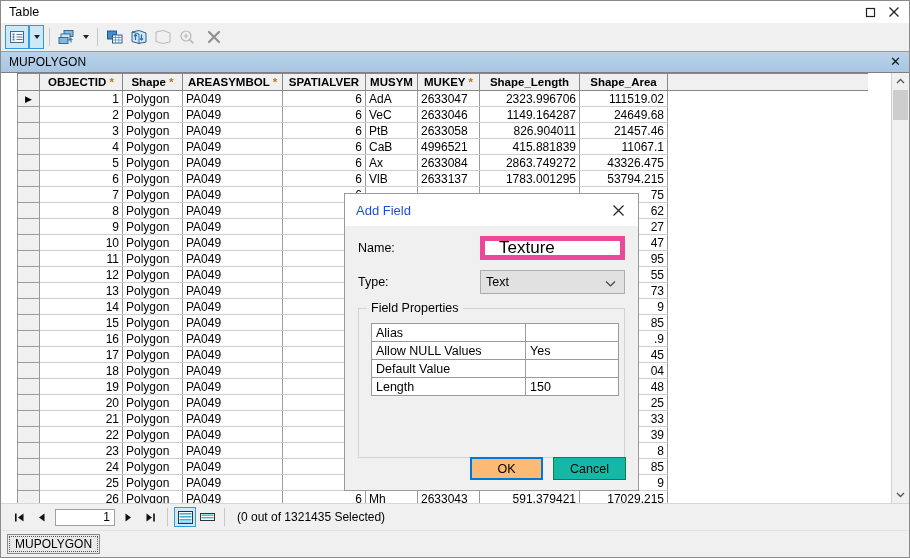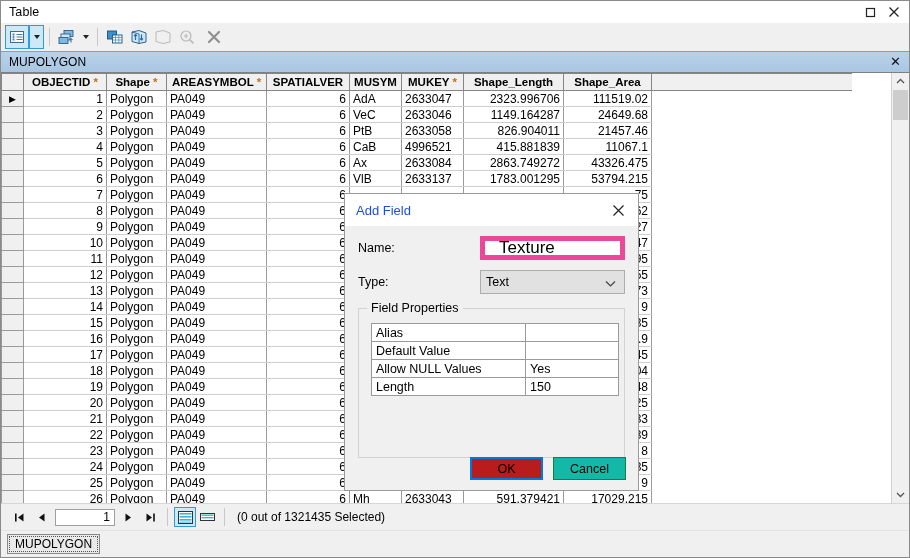--- a/index.html
+++ b/index.html
@@ -76,20 +76,21 @@
   .tabstrip .x{
     position:absolute;right:8px;top:2px;font-size:13px;color:#111;cursor:default;
   }
 
   
   .tablewrap{
     flex:1 1 auto;position:relative;background:#ffffff;
     border-top:1px solid #7f7f7f;
     overflow:hidden;
     display:flex;
+    padding-left:16px;
   }
   .grid{
     flex:1 1 auto;position:relative;overflow:hidden;background:#fff;
   }
   table.dt{border-collapse:collapse;table-layout:fixed;font-size:12px;}
   table.dt th{
     background:#f0f0f0;
     border:1px solid #868686;
     border-left:none;
     height:17px;
@@ -235,21 +236,21 @@
     white-space:nowrap;overflow:hidden;
   }
   table.props td.k{width:145px;}
   .dlg-buttons{
     position:absolute;bottom:10px;right:12px;display:flex;gap:10px;
   }
   .btn{
     width:73px;height:23px;display:flex;align-items:center;justify-content:center;
     font-size:12.5px;background:#14b8a6;border:1px solid #15803d;box-sizing:border-box;
   }
-  .btn.primary{border:2px solid #0078d7;background:#b91c1c;}
+  .btn.primary{border:2px solid #0078d7;background:#fdba74;}
 </style>
 </head>
 <body>
 
 <div class="window">
 
   <div class="titlebar">
     <span class="title">Table</span>
     <div class="win-btns">
       <div class="win-btn">
@@ -755,26 +756,26 @@
       </div>
       <div class="groupbox">
         <span class="gb-legend">Field Properties</span>
         <table class="props">
           <tbody id="propsbody">
               <tr>
                 <td class="k">Alias</td>
                 <td></td>
               </tr>
               <tr>
+                <td class="k">Allow NULL Values</td>
+                <td>Yes</td>
+              </tr>
+              <tr>
                 <td class="k">Default Value</td>
                 <td></td>
-              </tr>
-              <tr>
-                <td class="k">Allow NULL Values</td>
-                <td>Yes</td>
               </tr>
               <tr>
                 <td class="k">Length</td>
                 <td>150</td>
               </tr>
             </tbody>
         </table>
       </div>
     </div>
     <div class="dlg-buttons">

